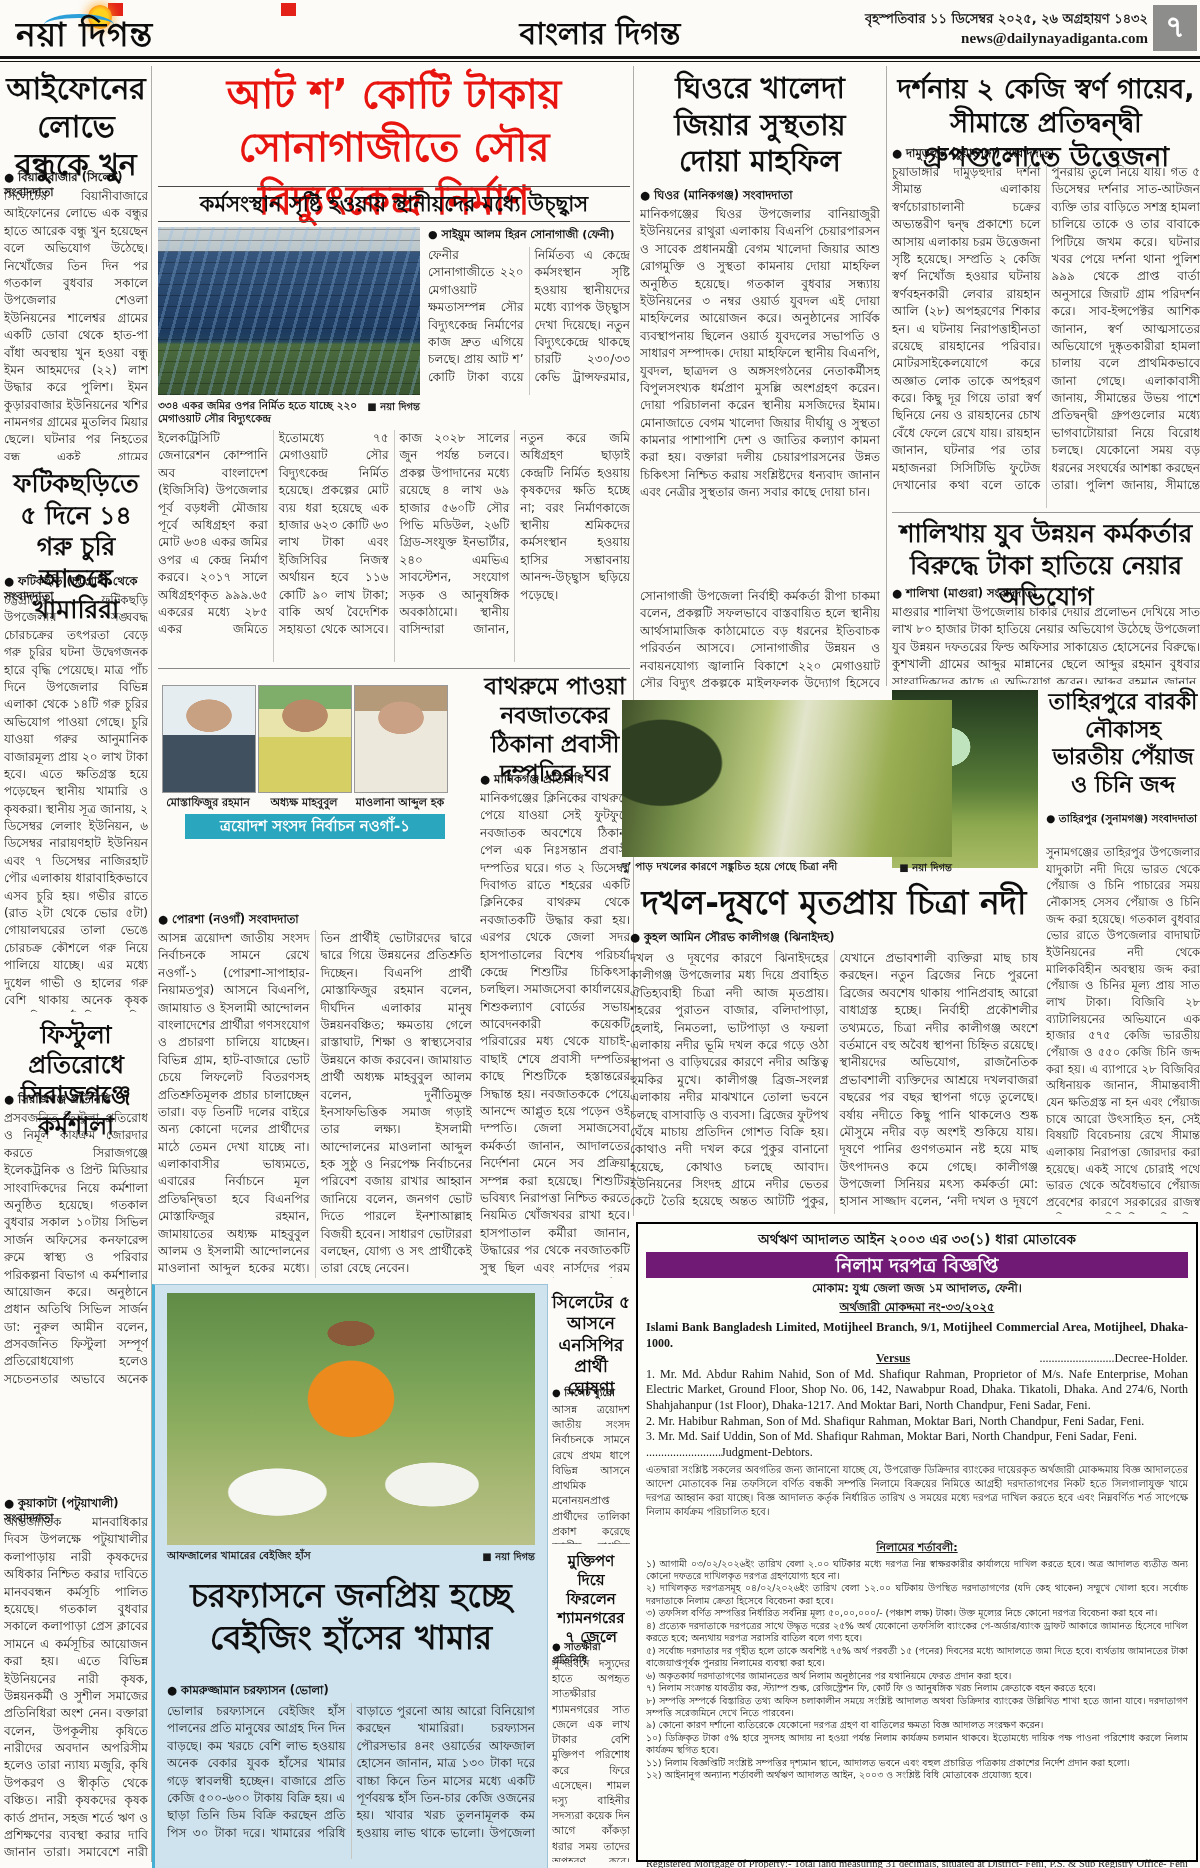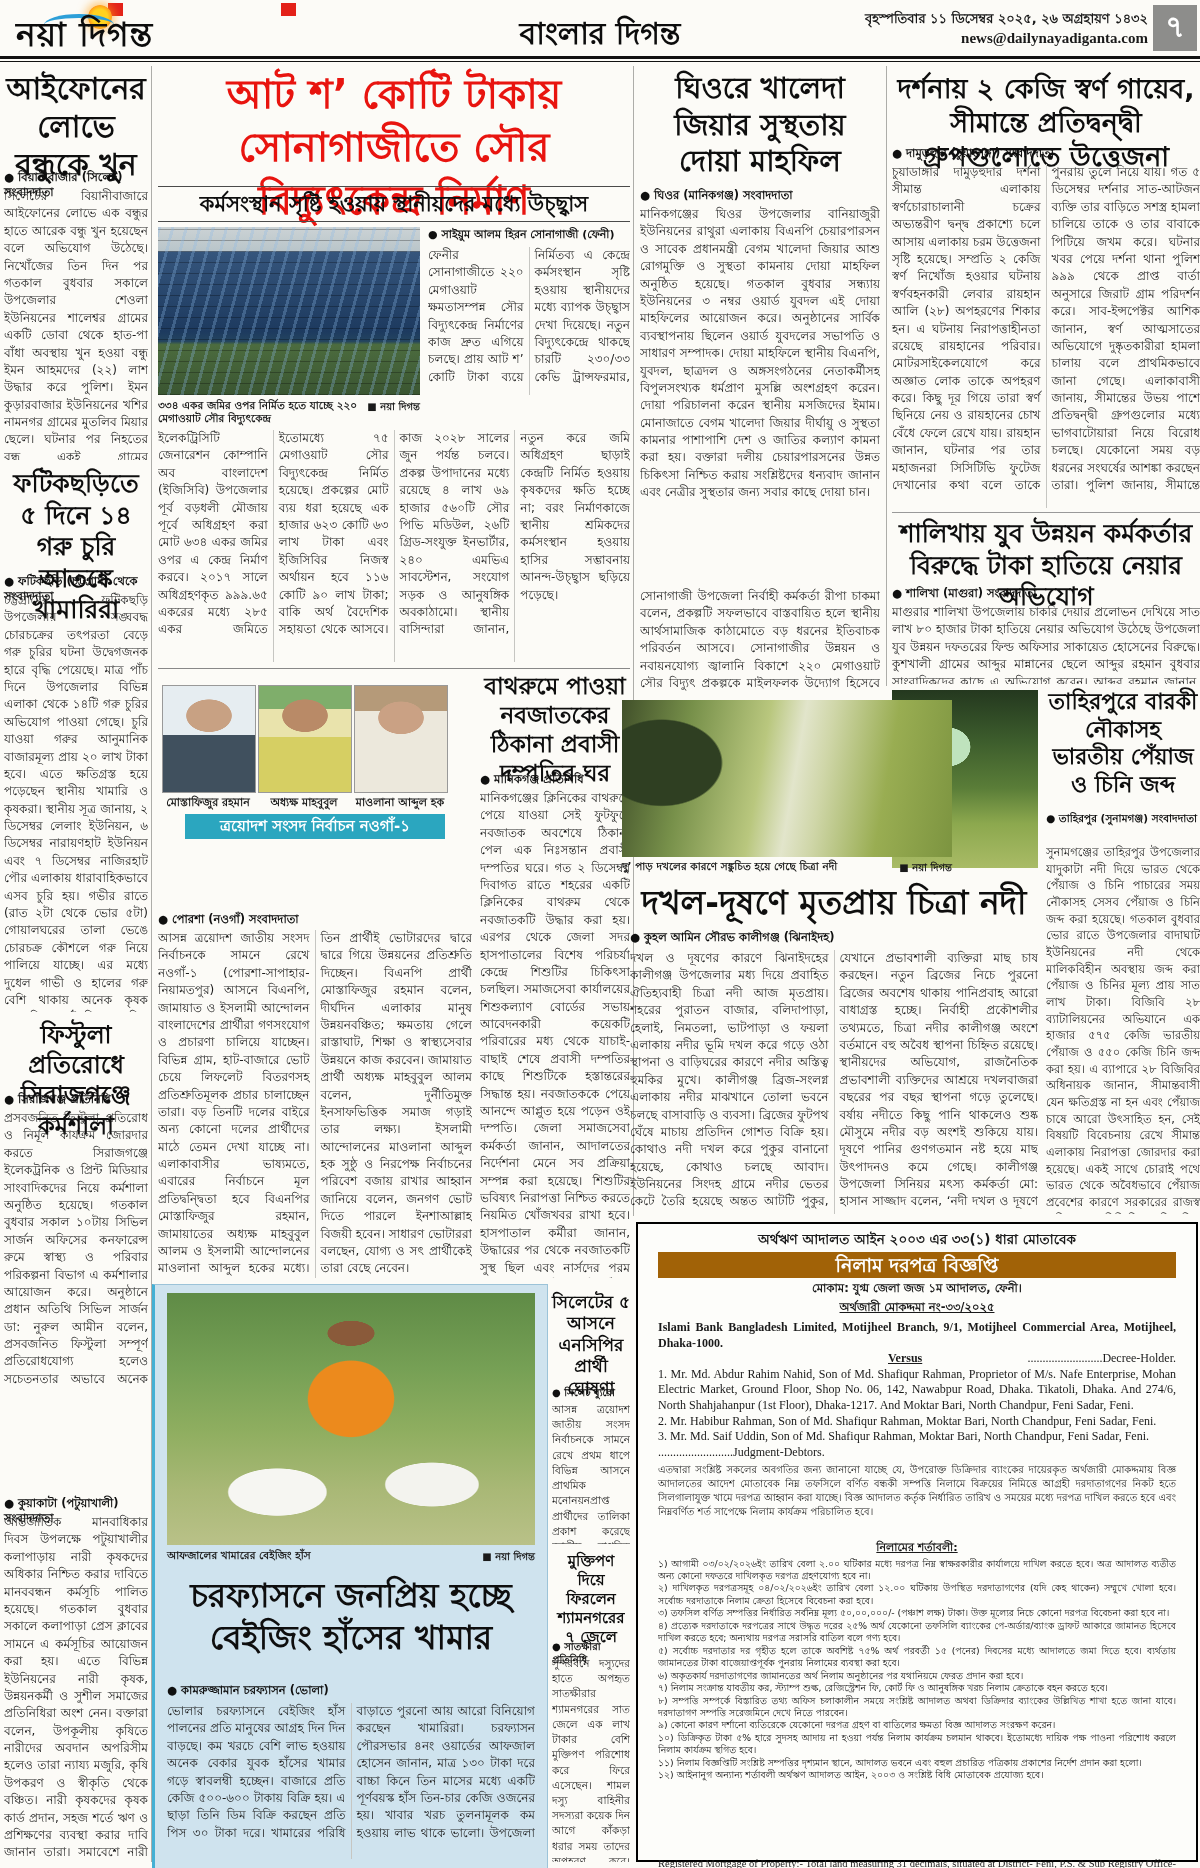--- a/index.html
+++ b/index.html
@@ -17,22 +17,22 @@
   .hrule{height:1px;background:#4a4a4a;}
   .photo{overflow:hidden;}
   .red-sq{width:15px;height:13px;background:#e32119;}
   
   .masthead-text{font-size:33px;font-weight:900;letter-spacing:1px;color:#0c0c0c;line-height:1;}
   .sun{width:24px;height:24px;border-radius:50%;background:radial-gradient(circle,#ffd21e 0 45%,#ff9c1a 70%,rgba(255,156,26,.25) 100%);box-shadow:0 0 8px 3px rgba(255,160,20,.55);}
   .swoosh{width:70px;height:18px;border:0;border-top:4px solid #2d9fd8;border-radius:50% 50% 0 0;}
   .pgnum{background:#8d8d8b;color:#fff;font-size:30px;font-weight:bold;display:flex;align-items:center;justify-content:center;}
   .kicker{background:#2ba6bf;color:#fff;font-weight:bold;font-size:15px;text-align:center;line-height:25px;}
   .bluebox{background:#cfe3ee;border:1px solid #9cc3d8;border-left:3px solid #45b0d4;}
-  .notice{border:2px solid #000;background:#fdfdfa;padding:5px 20px;box-sizing:border-box;font-family:"Liberation Serif",serif;}
-  .notice .nbar{background:#a16207;color:#fff;font-weight:bold;text-align:center;font-size:19px;line-height:26px;font-family:"DejaVu Sans",sans-serif;}
+  .notice{border:2px solid #000;background:#fdfdfa;padding:5px 8px;box-sizing:border-box;font-family:"Liberation Serif",serif;}
+  .notice .nbar{background:#701a75;color:#fff;font-weight:bold;text-align:center;font-size:19px;line-height:26px;font-family:"DejaVu Sans",sans-serif;}
   .notice .ncenter{text-align:center;font-weight:bold;}
   .notice .en{font-size:12px;line-height:1.3;text-align:justify;}
   .notice .bn-small{font-family:"DejaVu Sans",sans-serif;font-size:10px;line-height:1.38;text-align:justify;}
   .notice .terms{font-family:"DejaVu Sans",sans-serif;font-size:9.3px;line-height:1.34;text-align:justify;white-space:pre-line;}
   .rightalign{text-align:right;}
   .name-cap{font-size:11px;font-weight:bold;text-align:center;}
   .serif{font-family:"Liberation Serif",serif;}
 </style>
 </head>
 <body>

